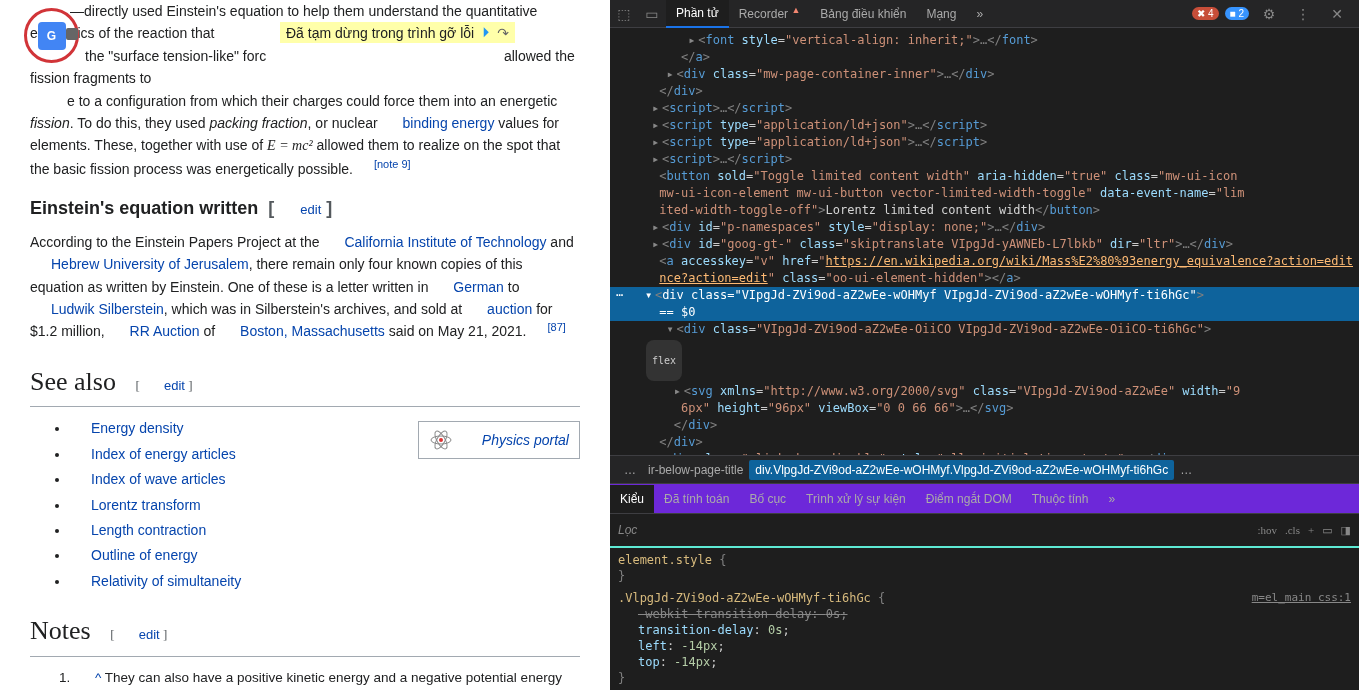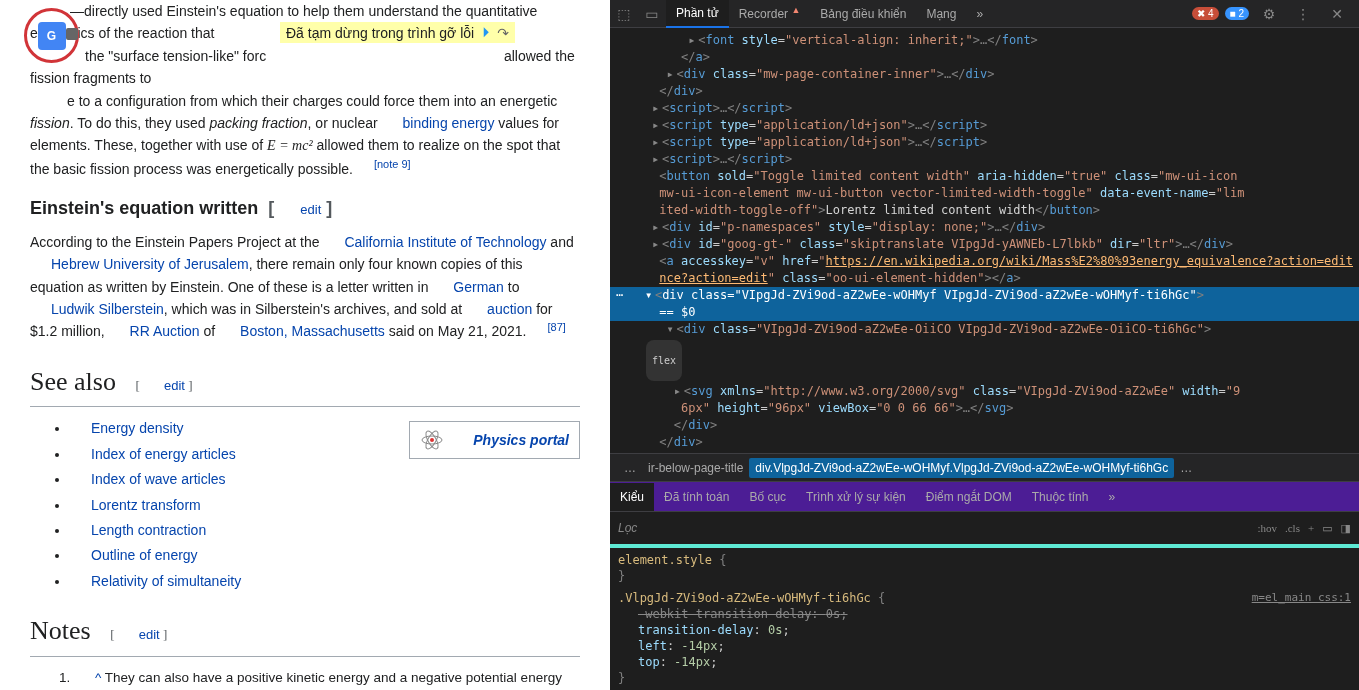--- a/index.html
+++ b/index.html
@@ -20,21 +20,21 @@
 .edit-link { font-size: 13px; font-family: Arial; font-weight: normal; color: #0645ad; }
 .edit-bracket { color: #54595d; }
 ul.see-also { list-style: disc; padding-left: 40px; }
 ul.see-also li { margin: 3px 0; }
 ul.see-also li a { color: #0645ad; }
 ol.notes { padding-left: 44px; font-size: 13.5px; }
 ol.notes li { margin: 4px 0; }
 .backlink { color: #0645ad; }
 .sup, sup { font-size: 11px; vertical-align: super; line-height: 0; }
 .sup a { color: #0645ad; }
-.physics-portal { float: right; border: 1px solid #a2a9b1; padding: 6px 10px; margin: 4px 0 0 10px; display: flex; align-items: center; gap: 8px; font-size: 14px; font-style: italic; font-weight: bold; }
+.physics-portal { float: right; border: 1px solid #a2a9b1; padding: 6px 10px; margin: 4px 0 0 10px; display: flex; align-items: center; gap: 8px; font-size: 14px; font-style: italic; font-weight: normal; }
 .physics-portal a { color: #0645ad; }
 .atom-icon { width: 24px; height: 24px; position: relative; }
 .formula { font-style: italic; font-family: 'Times New Roman', serif; }
 
 .right-pane { flex: 1; background: #1e1e1e; color: #ccc; font-family: 'Consolas', monospace; font-size: 12px; display: flex; flex-direction: column; }
 .dev-toolbar { height: 28px; background: #252526; display: flex; align-items: center; border-bottom: 1px solid #3e3e42; font-family: 'Segoe UI', Arial, sans-serif; font-size: 12px; }
 .dev-toolbar .tool-icon { width: 28px; text-align: center; color: #888; font-size: 14px; }
 .dev-tab { padding: 6px 10px; color: #aaa; cursor: pointer; }
 .dev-tab.active { background: #1e1e1e; color: #fff; border-bottom: 2px solid #1a73e8; }
 .dev-tab sup { font-size: 9px; color: #f48771; }
@@ -52,25 +52,25 @@
 .txt { color: #d4d4d4; }
 .punct { color: #808080; }
 .caret-tri { color: #888; display: inline-block; width: 10px; }
 .url-link { color: #fdba74; text-decoration: underline; }
 .flex-badge { display: inline-block; background: #333; color: #ccc; padding: 12px 6px; border-radius: 8px; font-size: 10px; margin-left: 30px; margin-top: 2px; margin-bottom: 2px; }
 
 .breadcrumb-bar { height: 28px; background: #252526; border-top: 1px solid #3e3e42; display: flex; align-items: center; font-family: 'Segoe UI', Arial, sans-serif; font-size: 12px; padding: 0 8px; }
 .breadcrumb-bar .crumb { color: #aaa; padding: 3px 6px; }
 .breadcrumb-bar .crumb.active { background: #0e639c; color: #fff; border-radius: 2px; }
 
-.styles-tabs { height: 30px; background: #4c1d95; border-top: 1px solid #3e3e42; display: flex; align-items: center; font-family: 'Segoe UI', Arial, sans-serif; font-size: 12px; }
+.styles-tabs { height: 30px; background: #6d28d9; border-top: 1px solid #3e3e42; display: flex; align-items: center; font-family: 'Segoe UI', Arial, sans-serif; font-size: 12px; }
 .styles-tabs .stab { padding: 7px 10px; color: #aaa; cursor: pointer; }
 .styles-tabs .stab.active { background: #1e1e1e; color: #fff; }
 
-.filter-bar { height: 16px; background: #1e1e1e; border-top: 1px solid #3e3e42; border-bottom: 4px solid #5eead4; display: flex; align-items: center; padding: 16px 8px; font-family: 'Segoe UI'; font-size: 12px; }
+.filter-bar { height: 16px; background: #1e1e1e; border-top: 1px solid #3e3e42; border-bottom: 2px solid #5eead4; display: flex; align-items: center; padding: 16px 8px; font-family: 'Segoe UI'; font-size: 12px; }
 .filter-bar input { background: transparent; border: none; color: #ccc; flex: 1; outline: none; font-size: 12px; }
 .filter-bar input::placeholder { color: #888; font-style: italic; }
 .filter-bar .fbtn { color: #888; margin-left: 8px; font-size: 11px; }
 
 .styles-content { padding: 4px 8px; font-family: Consolas, monospace; font-size: 12px; line-height: 16px; }
 .styles-content .selector { color: #d7ba7d; }
 .styles-content .prop { color: #9cdcfe; margin-left: 20px; }
 .styles-content .val { color: #b5cea8; }
 .styles-content .src-link { float: right; color: #888; text-decoration: underline; font-size: 11px; }
 .styles-content .strike { text-decoration: line-through; color: #888; }

